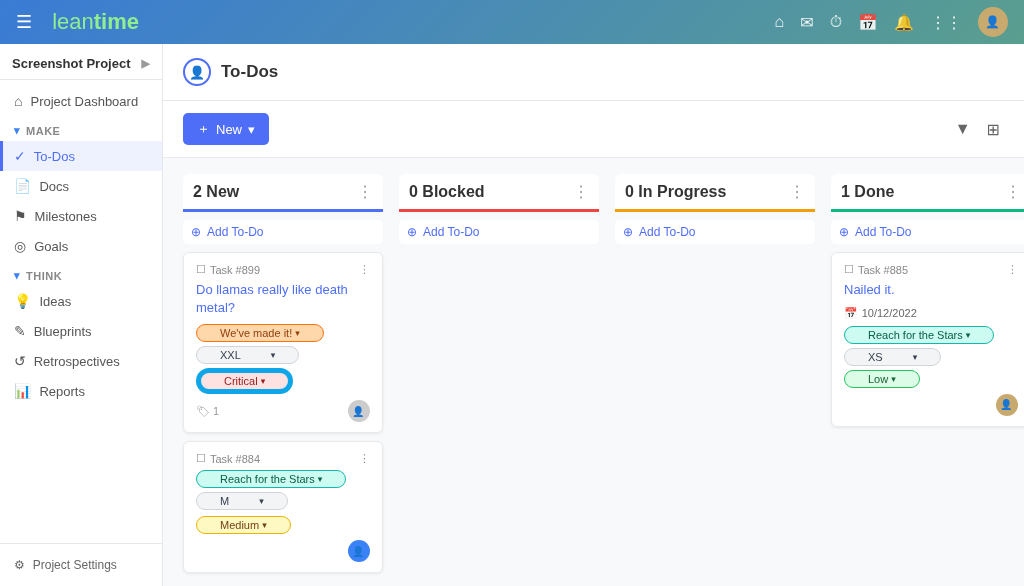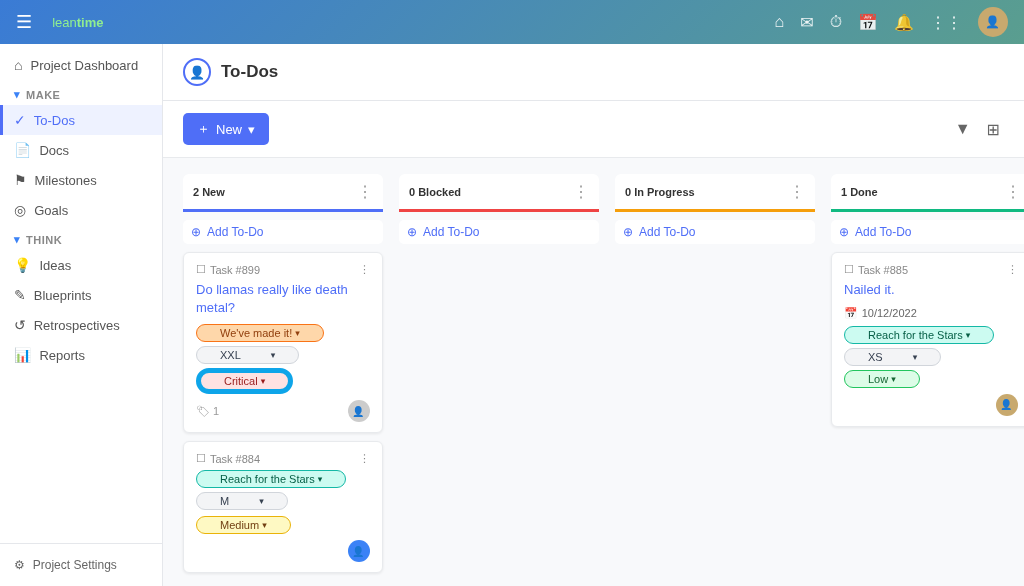--- a/index.html
+++ b/index.html
@@ -9,21 +9,21 @@
     .top-nav {
       height: 44px;
       background: linear-gradient(135deg, #3a7bd5 0%, #5a9e8f 100%);
       display: flex;
       align-items: center;
       padding: 0 16px;
       gap: 12px;
       flex-shrink: 0;
     }
     .top-nav .hamburger { color: white; font-size: 18px; cursor: pointer; margin-right: 8px; }
-    .top-nav .logo { color: white; font-size: 13px; font-weight: 300; margin-right: auto; }
+    .top-nav .logo { color: white; font-size: 22px; font-weight: 300; margin-right: auto; }
     .top-nav .logo span { font-weight: 700; color: #90ee90; }
     .nav-icons { display: flex; gap: 16px; align-items: center; color: white; font-size: 16px; }
     .nav-icons span { cursor: pointer; opacity: 0.9; }
     .avatar { width: 30px; height: 30px; border-radius: 50%; background: #c8a96e; display: flex; align-items: center; justify-content: center; color: white; font-size: 12px; cursor: pointer; overflow: hidden; }
 
     
     .main-layout { display: flex; flex: 1; overflow: hidden; }
 
     
     .sidebar {
@@ -111,21 +111,21 @@
       justify-content: space-between;
       padding: 8px 10px;
       border-radius: 6px 6px 0 0;
       background: white;
       border-bottom: 3px solid #ccc;
     }
     .col-header.blue { border-bottom-color: #4f6ef7; }
     .col-header.red { border-bottom-color: #ef4444; }
     .col-header.yellow { border-bottom-color: #f59e0b; }
     .col-header.green { border-bottom-color: #10b981; }
-    .col-header-title { font-size: 11px; font-weight: 600; color: #333; }
+    .col-header-title { font-size: 16px; font-weight: 600; color: #333; }
     .col-menu { color: #999; cursor: pointer; font-size: 16px; }
 
     .add-todo { display: flex; align-items: center; gap: 6px; color: #4f6ef7; font-size: 12px; padding: 5px 8px; cursor: pointer; background: white; border-radius: 5px; }
 
     
     .card {
       background: white;
       border-radius: 6px;
       padding: 10px 12px;
       box-shadow: 0 1px 3px rgba(0,0,0,0.08);
@@ -174,20 +174,24 @@
     <span>📅</span>
     <span>🔔</span>
     <span>⋮⋮</span>
     <div class="avatar">👤</div>
   </div>
 </nav>
 
 <div class="main-layout">
 
   <aside class="sidebar">
+    <div class="sidebar-project">
+      <span>Screenshot Project</span>
+      <span class="arrow">▶</span>
+    </div>
     <nav class="sidebar-nav">
       <div class="sidebar-item">
         <span class="icon-sm">⌂</span>
         <span>Project Dashboard</span>
       </div>
 
       <div class="sidebar-section">
         <span style="color:#3b82f6">▾</span>
         <span>MAKE</span>
       </div>

